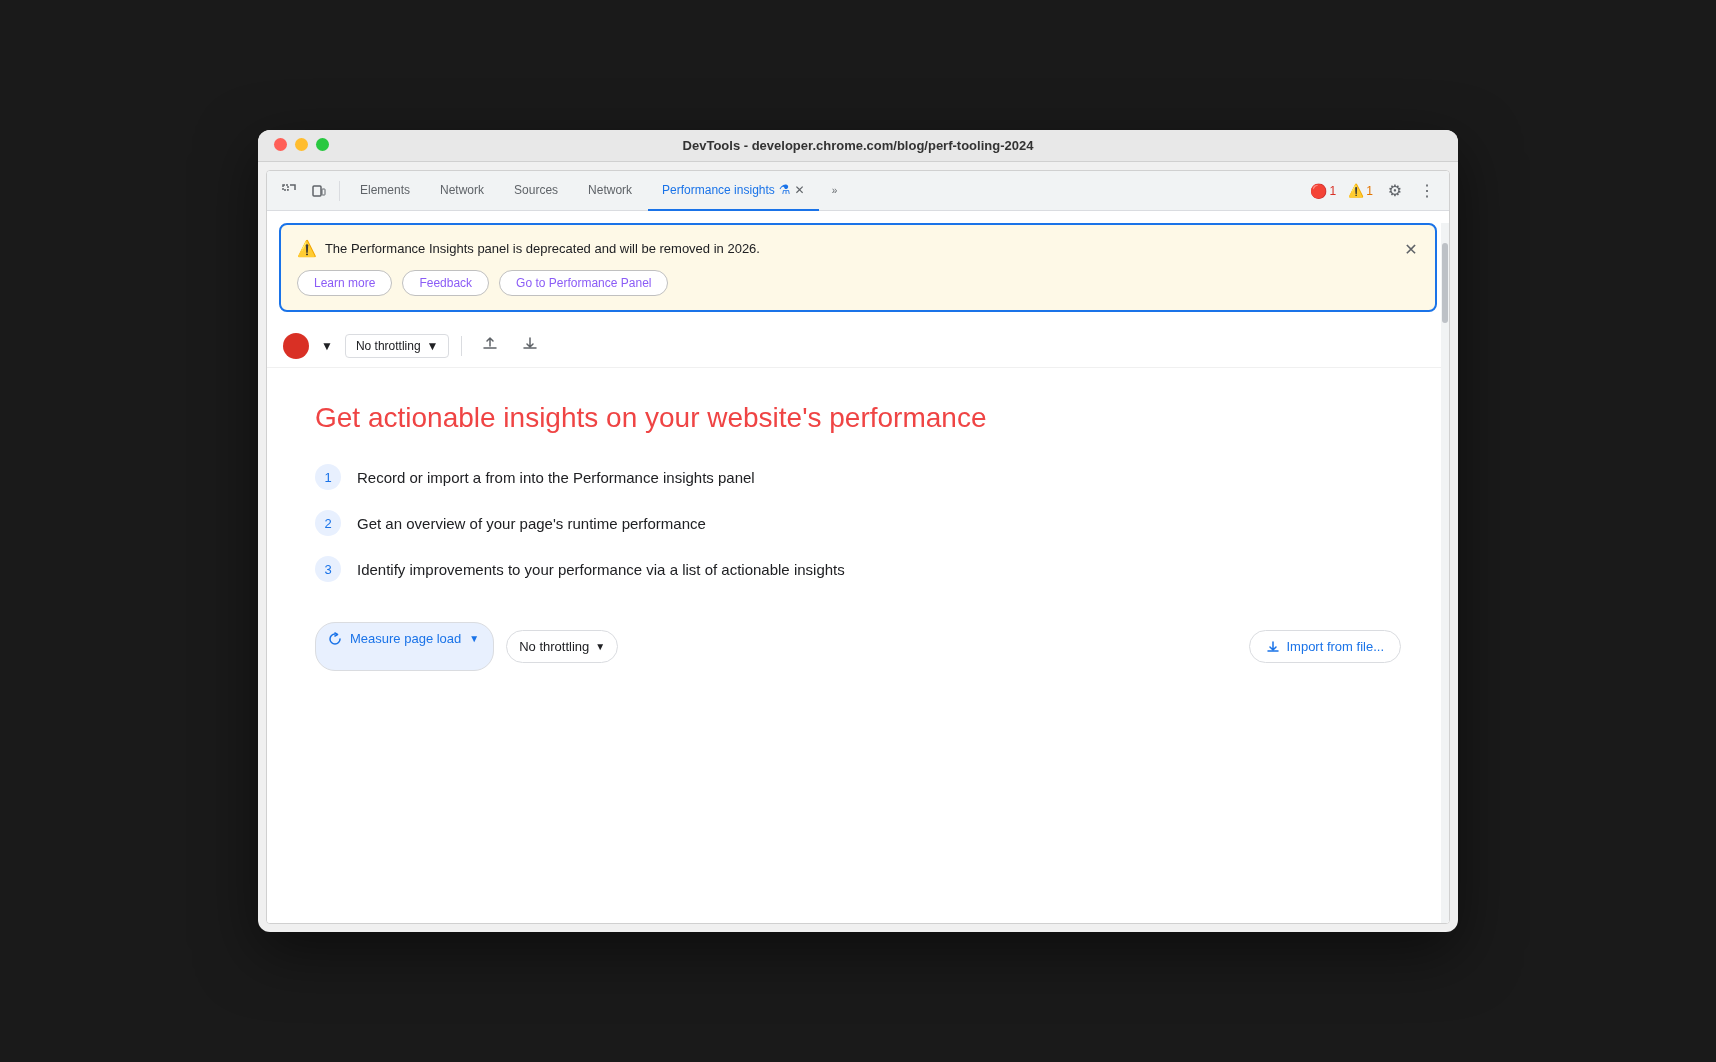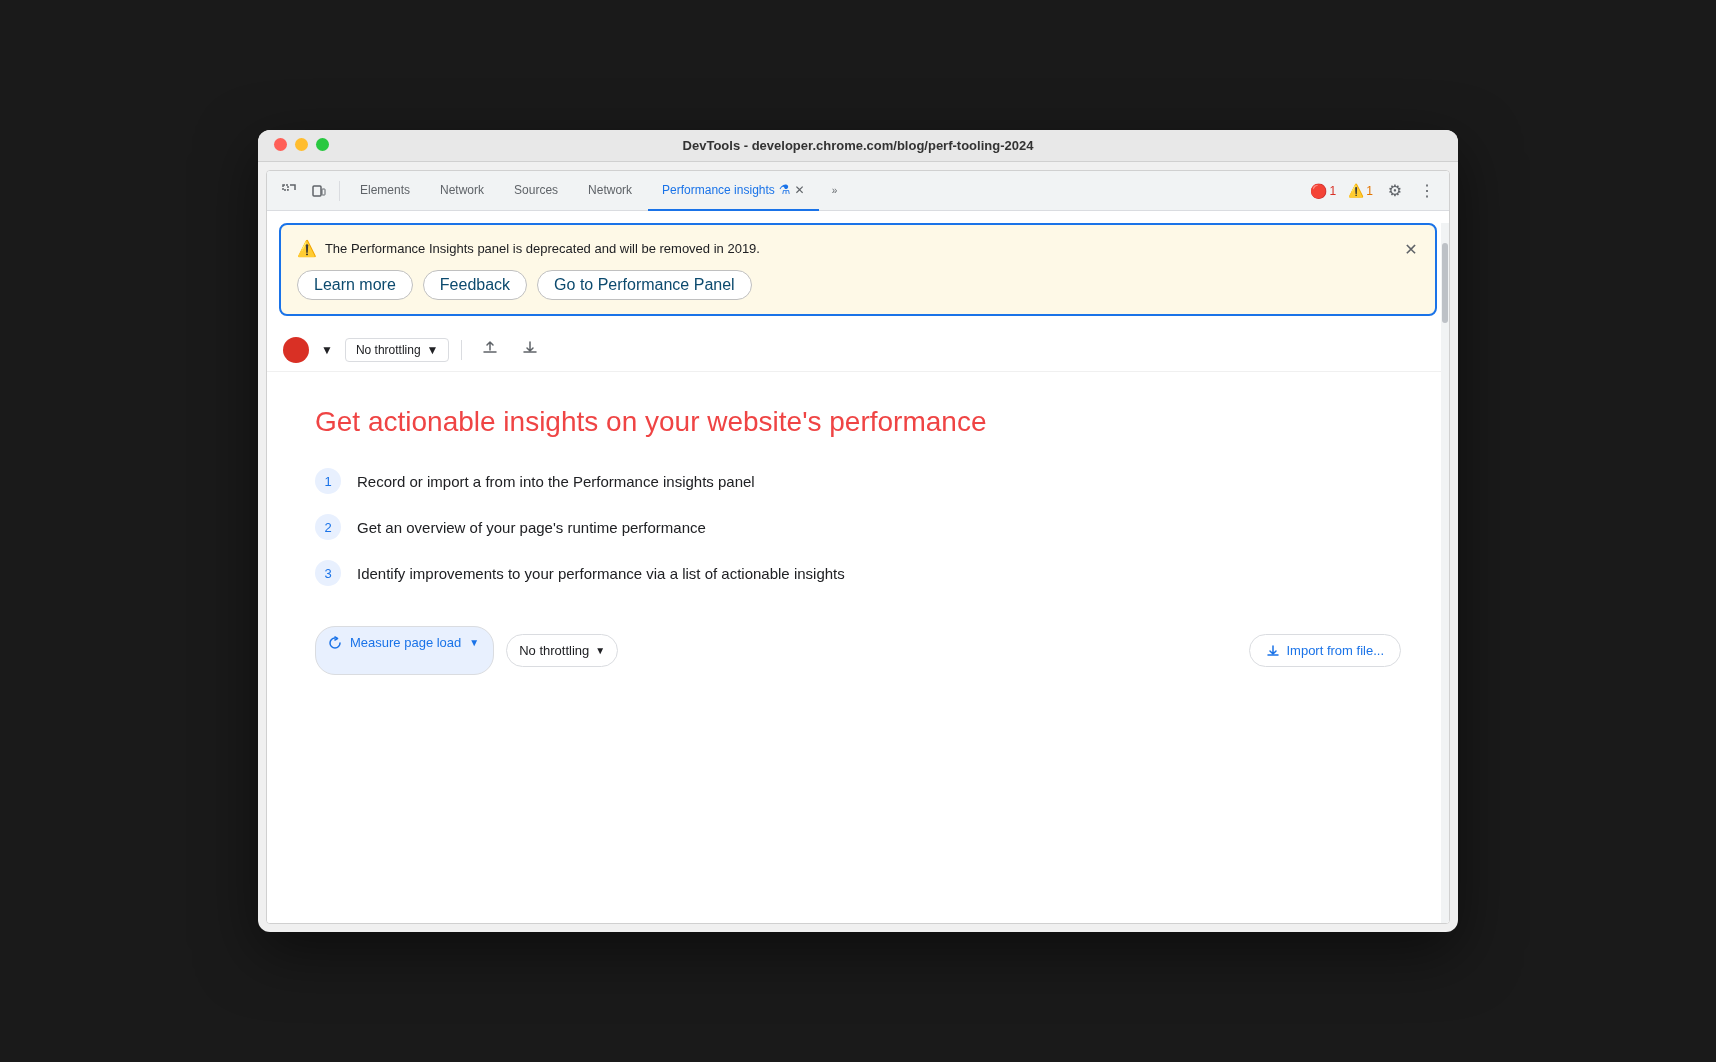--- a/index.html
+++ b/index.html
@@ -147,23 +147,23 @@
     }
     .banner-buttons {
       display: flex;
       gap: 10px;
     }
     .banner-btn {
       padding: 5px 16px;
       border: 1px solid #c0c0c0;
       border-radius: 16px;
       background: white;
-      font-size: 16px;
-      cursor: pointer;
-      color: #0c4a6e;
+      font-size: 12px;
+      cursor: pointer;
+      color: #8b5cf6;
       font-family: inherit;
     }
     .close-banner-btn {
       position: absolute;
       right: 12px;
       top: 12px;
       background: none;
       border: none;
       cursor: pointer;
       font-size: 16px;
@@ -387,21 +387,21 @@
         <button class="toolbar-icon-btn" style="font-size:16px;">⋮</button>
       </div>
     </div>
 
     <div class="panel-wrapper">
       <div class="panel-content">
 
         <div class="deprecation-banner">
           <div class="banner-message">
             <span class="warning-icon">⚠️</span>
-            <span>The Performance Insights panel is deprecated and will be removed in 2019.</span>
+            <span>The Performance Insights panel is deprecated and will be removed in 2026.</span>
           </div>
           <div class="banner-buttons">
             <button class="banner-btn">Learn more</button>
             <button class="banner-btn">Feedback</button>
             <button class="banner-btn">Go to Performance Panel</button>
           </div>
           <button class="close-banner-btn">✕</button>
         </div>
 
         <div class="controls-bar">

